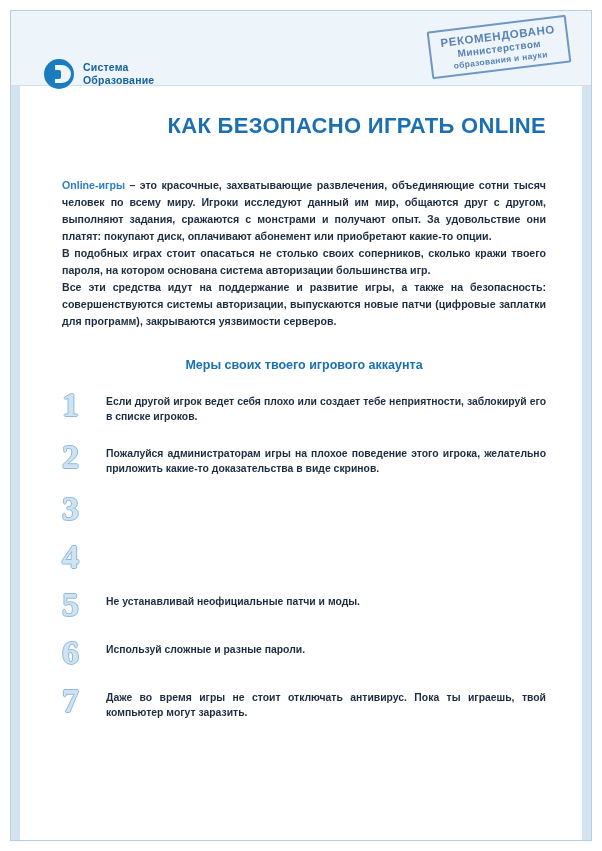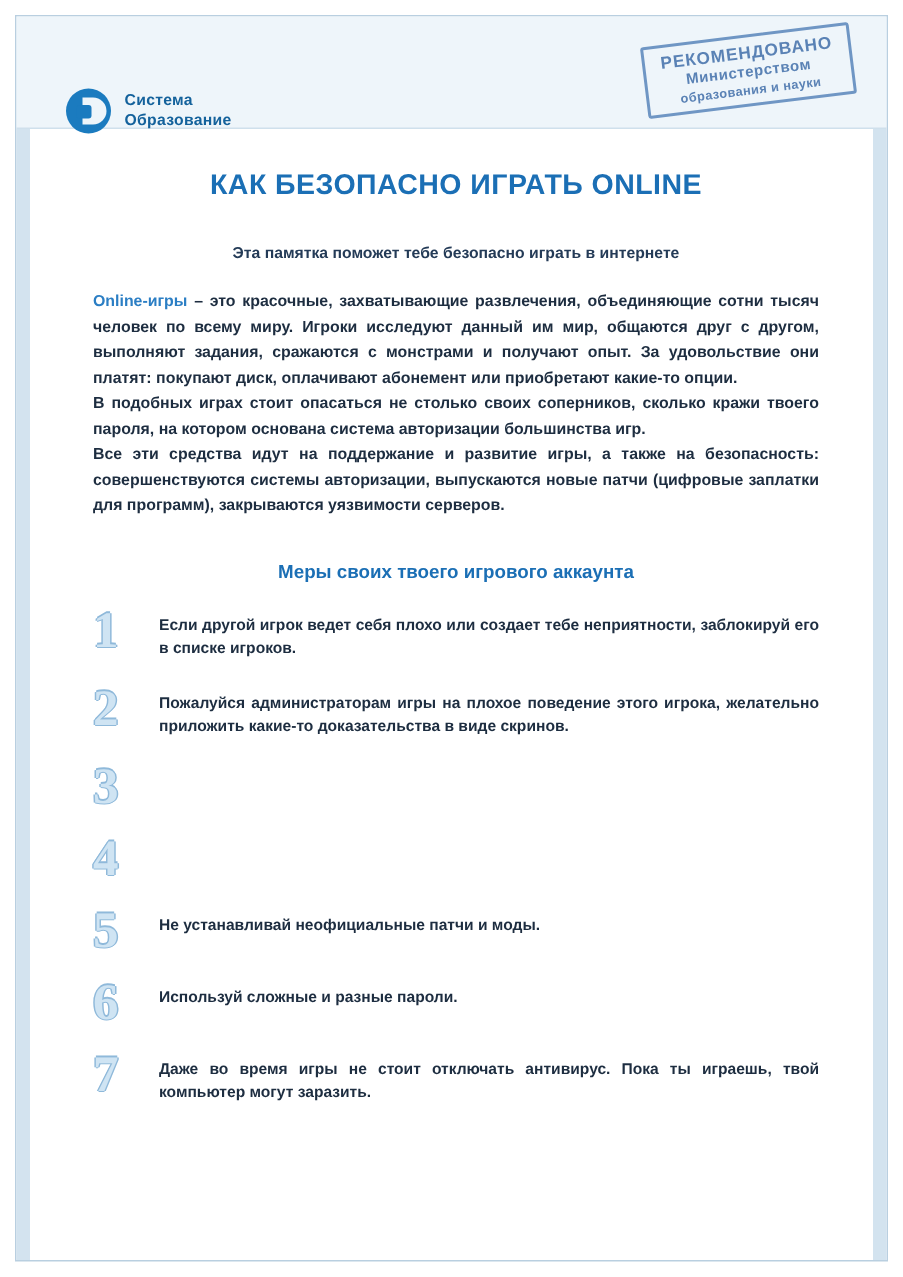--- a/index.html
+++ b/index.html
@@ -136,26 +136,26 @@
   .content {
     position: absolute;
     left: 9px;
     right: 9px;
     top: 76px;
     bottom: 0;
     padding: 26px 36px 0 42px;
     box-sizing: border-box;
   }
   .title {
-    text-align: center;
+    text-align: right;
     color: #1b6fb5;
-    font-size: 19px;
+    font-size: 22px;
     font-weight: bold;
     letter-spacing: 0.3px;
-    margin: 0 0 28px 0;
+    margin: 0 0 38px 0;
   }
   .subtitle {
     text-align: center;
     color: #243b57;
     font-size: 10.5px;
     font-weight: bold;
     margin: 0 0 18px 0;
   }
   .para {
     color: #1d2d40;
@@ -229,21 +229,20 @@
       </div>
       <div class="stamp">
         <div class="l1">РЕКОМЕНДОВАНО</div>
         <div class="l2">Министерством</div>
         <div class="l3">образования и науки</div>
       </div>
     </div>
 
     <div class="content">
       <h1 class="title">КАК БЕЗОПАСНО ИГРАТЬ ONLINE</h1>
-      <p class="subtitle">Эта памятка поможет тебе безопасно играть в интернете</p>
 
       <p class="para"><span class="accent">Online-игры</span><span> – это красочные, захватывающие развлечения, объединяющие сотни тысяч человек по всему миру. Игроки исследуют данный им мир, общаются друг с другом, выполняют задания, сражаются с монстрами и получают опыт. За удовольствие они платят: покупают диск, оплачивают абонемент или приобретают какие-то опции.</span></p>
 
       <p class="para">В подобных играх стоит опасаться не столько своих соперников, сколько кражи твоего пароля, на котором основана система авторизации большинства игр.</p>
 
       <p class="para">Все эти средства идут на поддержание и развитие игры, а также на безопасность: совершенствуются системы авторизации, выпускаются новые патчи (цифровые заплатки для программ), закрываются уязвимости серверов.</p>
 
       <h2 class="section-title">Меры своих твоего игрового аккаунта</h2>
 
       <ul class="tips">

